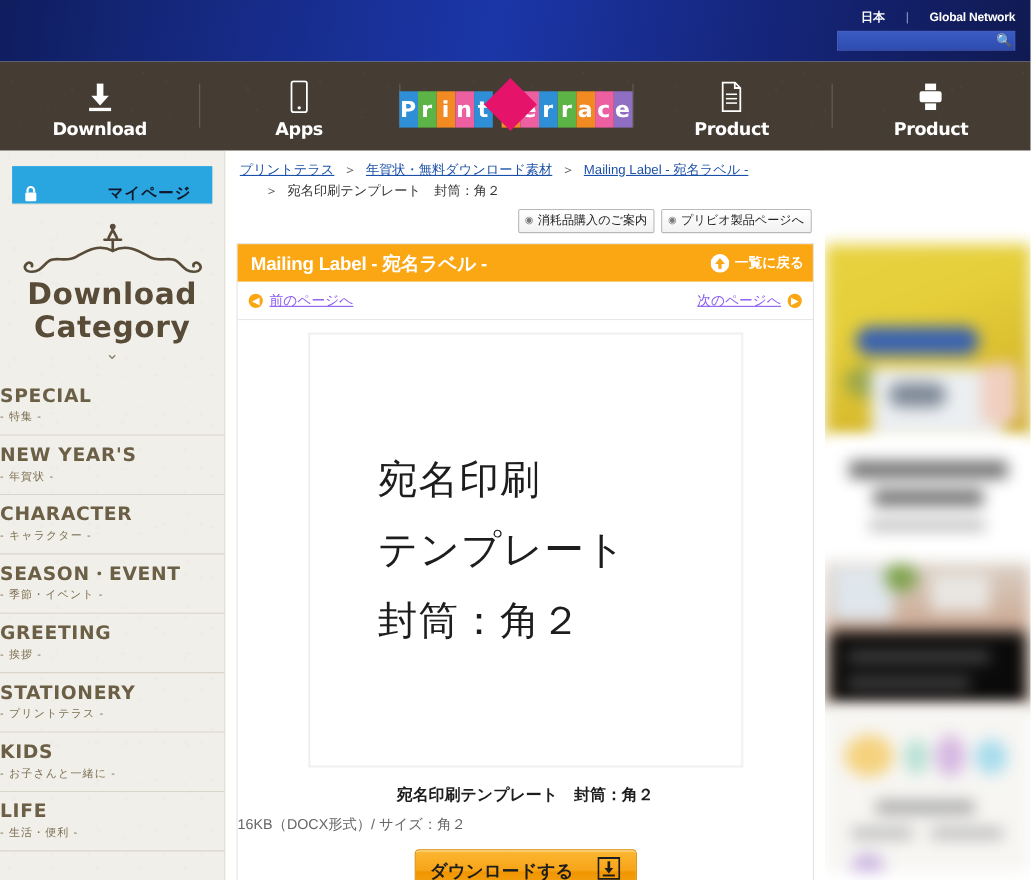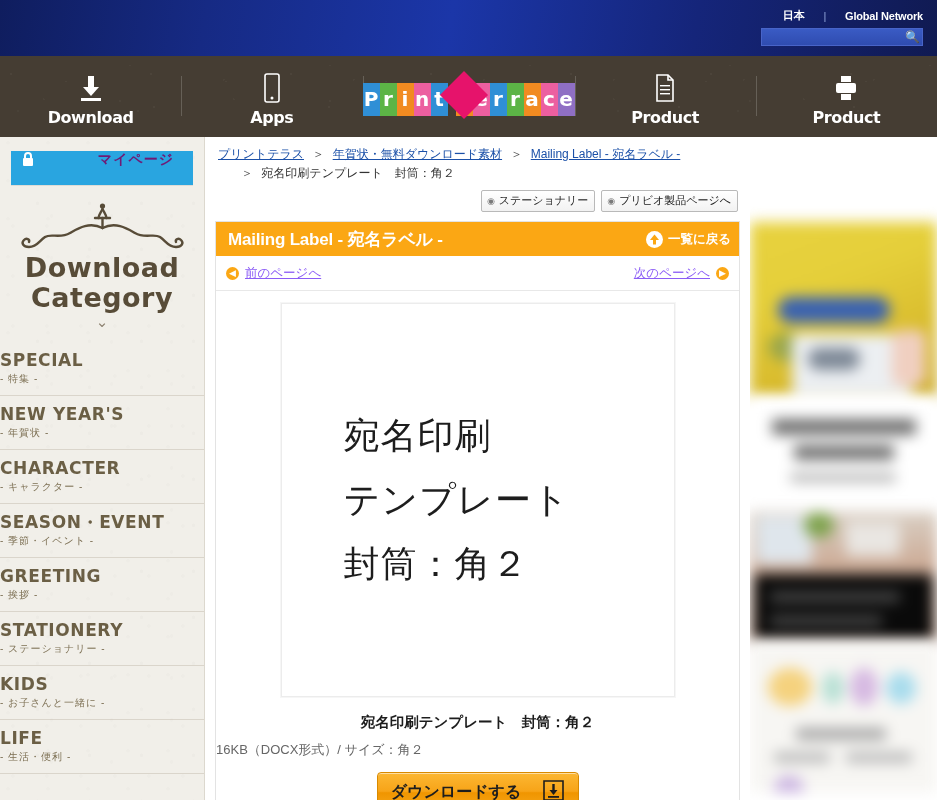--- a/index.html
+++ b/index.html
@@ -93,21 +93,21 @@
       radial-gradient(circle at 20% 15%, rgba(0,0,0,.012) 0 1.5px, transparent 2px),
       radial-gradient(circle at 72% 44%, rgba(0,0,0,.014) 0 1.5px, transparent 2px),
       radial-gradient(circle at 38% 78%, rgba(0,0,0,.012) 0 1.5px, transparent 2px),
       radial-gradient(circle at 86% 88%, rgba(0,0,0,.01) 0 1.5px, transparent 2px);
     background-size: 40px 38px, 52px 46px, 34px 50px, 60px 42px;
     border-right: 1px solid #dcd8ce;
     overflow: hidden;
   }
   .mypage-btn {
     margin: 14px 11px 0 11px; height: 34px; background: #29a5e0;
-    display: flex; align-items: flex-start; color: #701a75;
+    display: flex; align-items: flex-end; color: #0f172a;
     box-shadow: 0 1px 0 rgba(0,0,0,.08);
     gap: 48px;
   }
   .mypage-lock {
     width: 34px; display: flex; align-items: center; justify-content: center;
   }
   .mypage-label {
     flex: 1; text-align: center; font-size: 14px; font-weight: bold;
     letter-spacing: 1px; padding-right: 14px;
   }
@@ -348,21 +348,21 @@
     <div class="cat-item">
       <div class="cat-en">SEASON・EVENT</div>
       <div class="cat-jp">- 季節・イベント -</div>
     </div>
     <div class="cat-item">
       <div class="cat-en">GREETING</div>
       <div class="cat-jp">- 挨拶 -</div>
     </div>
     <div class="cat-item">
       <div class="cat-en">STATIONERY</div>
-      <div class="cat-jp">- ステーショナリー -</div>
+      <div class="cat-jp">- プリントテラス -</div>
     </div>
     <div class="cat-item">
       <div class="cat-en">KIDS</div>
       <div class="cat-jp">- お子さんと一緒に -</div>
     </div>
     <div class="cat-item">
       <div class="cat-en">LIFE</div>
       <div class="cat-jp">- 生活・便利 -</div>
     </div>
   </div>
@@ -380,21 +380,21 @@
     </div>
     <div class="bc-row2">
       <span class="sep">＞</span>
       <span class="bc-current">宛名印刷テンプレート　封筒：角２</span>
     </div>
   </div>
 
   <div class="util-btns">
     <div class="util-btn">
       <span class="bul">◉</span>
-      <span>ステーショナリー</span>
+      <span>消耗品購入のご案内</span>
     </div>
     <div class="util-btn">
       <span class="bul">◉</span>
       <span>プリビオ製品ページへ</span>
     </div>
   </div>
 
   <div class="panel">
     <div class="panel-head">
       <span class="panel-title">Mailing Label - 宛名ラベル -</span>

